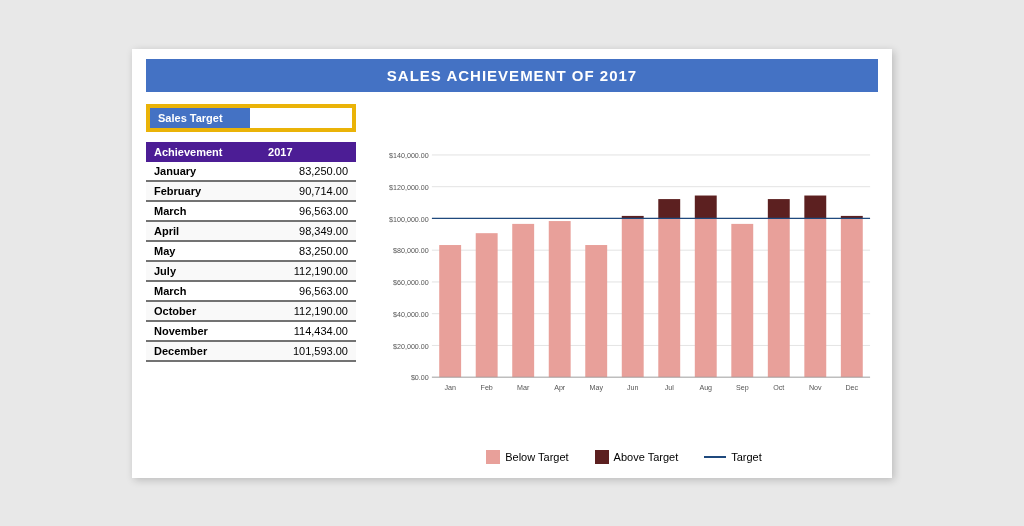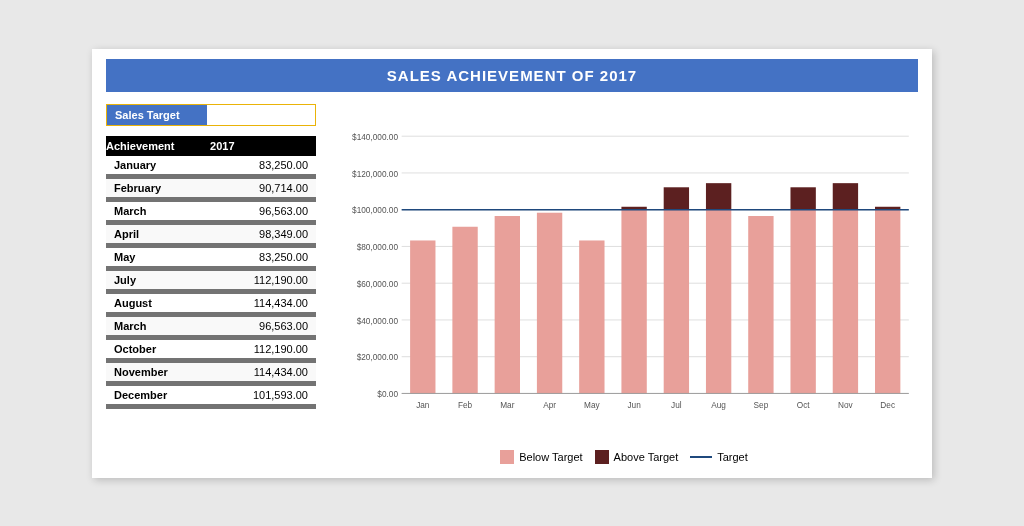--- a/index.html
+++ b/index.html
@@ -7,21 +7,21 @@
       background: #e8e8e8;
       display: flex;
       justify-content: center;
       align-items: center;
       min-height: 100vh;
       font-family: Arial, sans-serif;
       font-size: 12px;
     }
     .card {
       background: white;
-      width: 840px;
+      width: 760px;
       padding: 10px 14px 14px 14px;
       box-shadow: 2px 2px 8px rgba(0,0,0,0.2);
     }
     .title-bar {
       background: #4472C4;
       color: white;
       text-align: center;
       font-size: 15px;
       font-weight: bold;
       padding: 8px 0;
@@ -32,21 +32,21 @@
       display: flex;
       gap: 14px;
     }
     .left-panel {
       width: 210px;
       flex-shrink: 0;
     }
     .sales-target-row {
       display: flex;
       margin-bottom: 10px;
-      border: 1px solid #eab308;
+      border: 4px solid #eab308;
     }
     .sales-target-label {
       background: #4472C4;
       color: white;
       font-weight: bold;
       padding: 4px 8px;
       width: 100px;
       font-size: 11px;
     }
     .sales-target-value {
@@ -54,32 +54,32 @@
       font-size: 11px;
       flex: 1;
       text-align: right;
     }
     .data-table {
       width: 100%;
       border-collapse: collapse;
       font-size: 11px;
     }
     .data-table thead tr th {
-      background: #000000;
+      background: #4c1d95;
       color: white;
-      padding: 4px 0;
+      padding: 4px 8px;
       font-weight: bold;
       text-align: left;
     }
     .data-table thead tr th:last-child {
       text-align: left;
     }
     .data-table tbody tr td {
       padding: 3px 8px;
-      border-bottom: 5px solid #737373;
+      border-bottom: 2px solid #737373;
     }
     .data-table tbody tr td:first-child {
       font-weight: bold;
     }
     .data-table tbody tr td:last-child {
       text-align: right;
       margin-top: 16px;
     }
     .data-table tbody tr:nth-child(even) {
       background: #f9f9f9;
@@ -92,21 +92,21 @@
       position: relative;
       height: 340px;
     }
     svg.chart {
       width: 100%;
       height: 100%;
     }
     .legend {
       display: flex;
       align-items: center;
-      gap: 12px;
+      gap: 26px;
       margin-top: 6px;
       justify-content: center;
       font-size: 11px;
     }
     .legend-item {
       display: flex;
       align-items: center;
       gap: 5px;
     }
     .legend-box {
@@ -162,24 +162,20 @@
               <td>April</td>
               <td>98,349.00</td>
             </tr>
             <tr>
               <td>May</td>
               <td>83,250.00</td>
             </tr>
             <tr>
               <td>July</td>
               <td>112,190.00</td>
-            </tr>
-            <tr>
-              <td>August</td>
-              <td>114,434.00</td>
             </tr>
             <tr>
               <td>March</td>
               <td>96,563.00</td>
             </tr>
             <tr>
               <td>October</td>
               <td>112,190.00</td>
             </tr>
             <tr>

